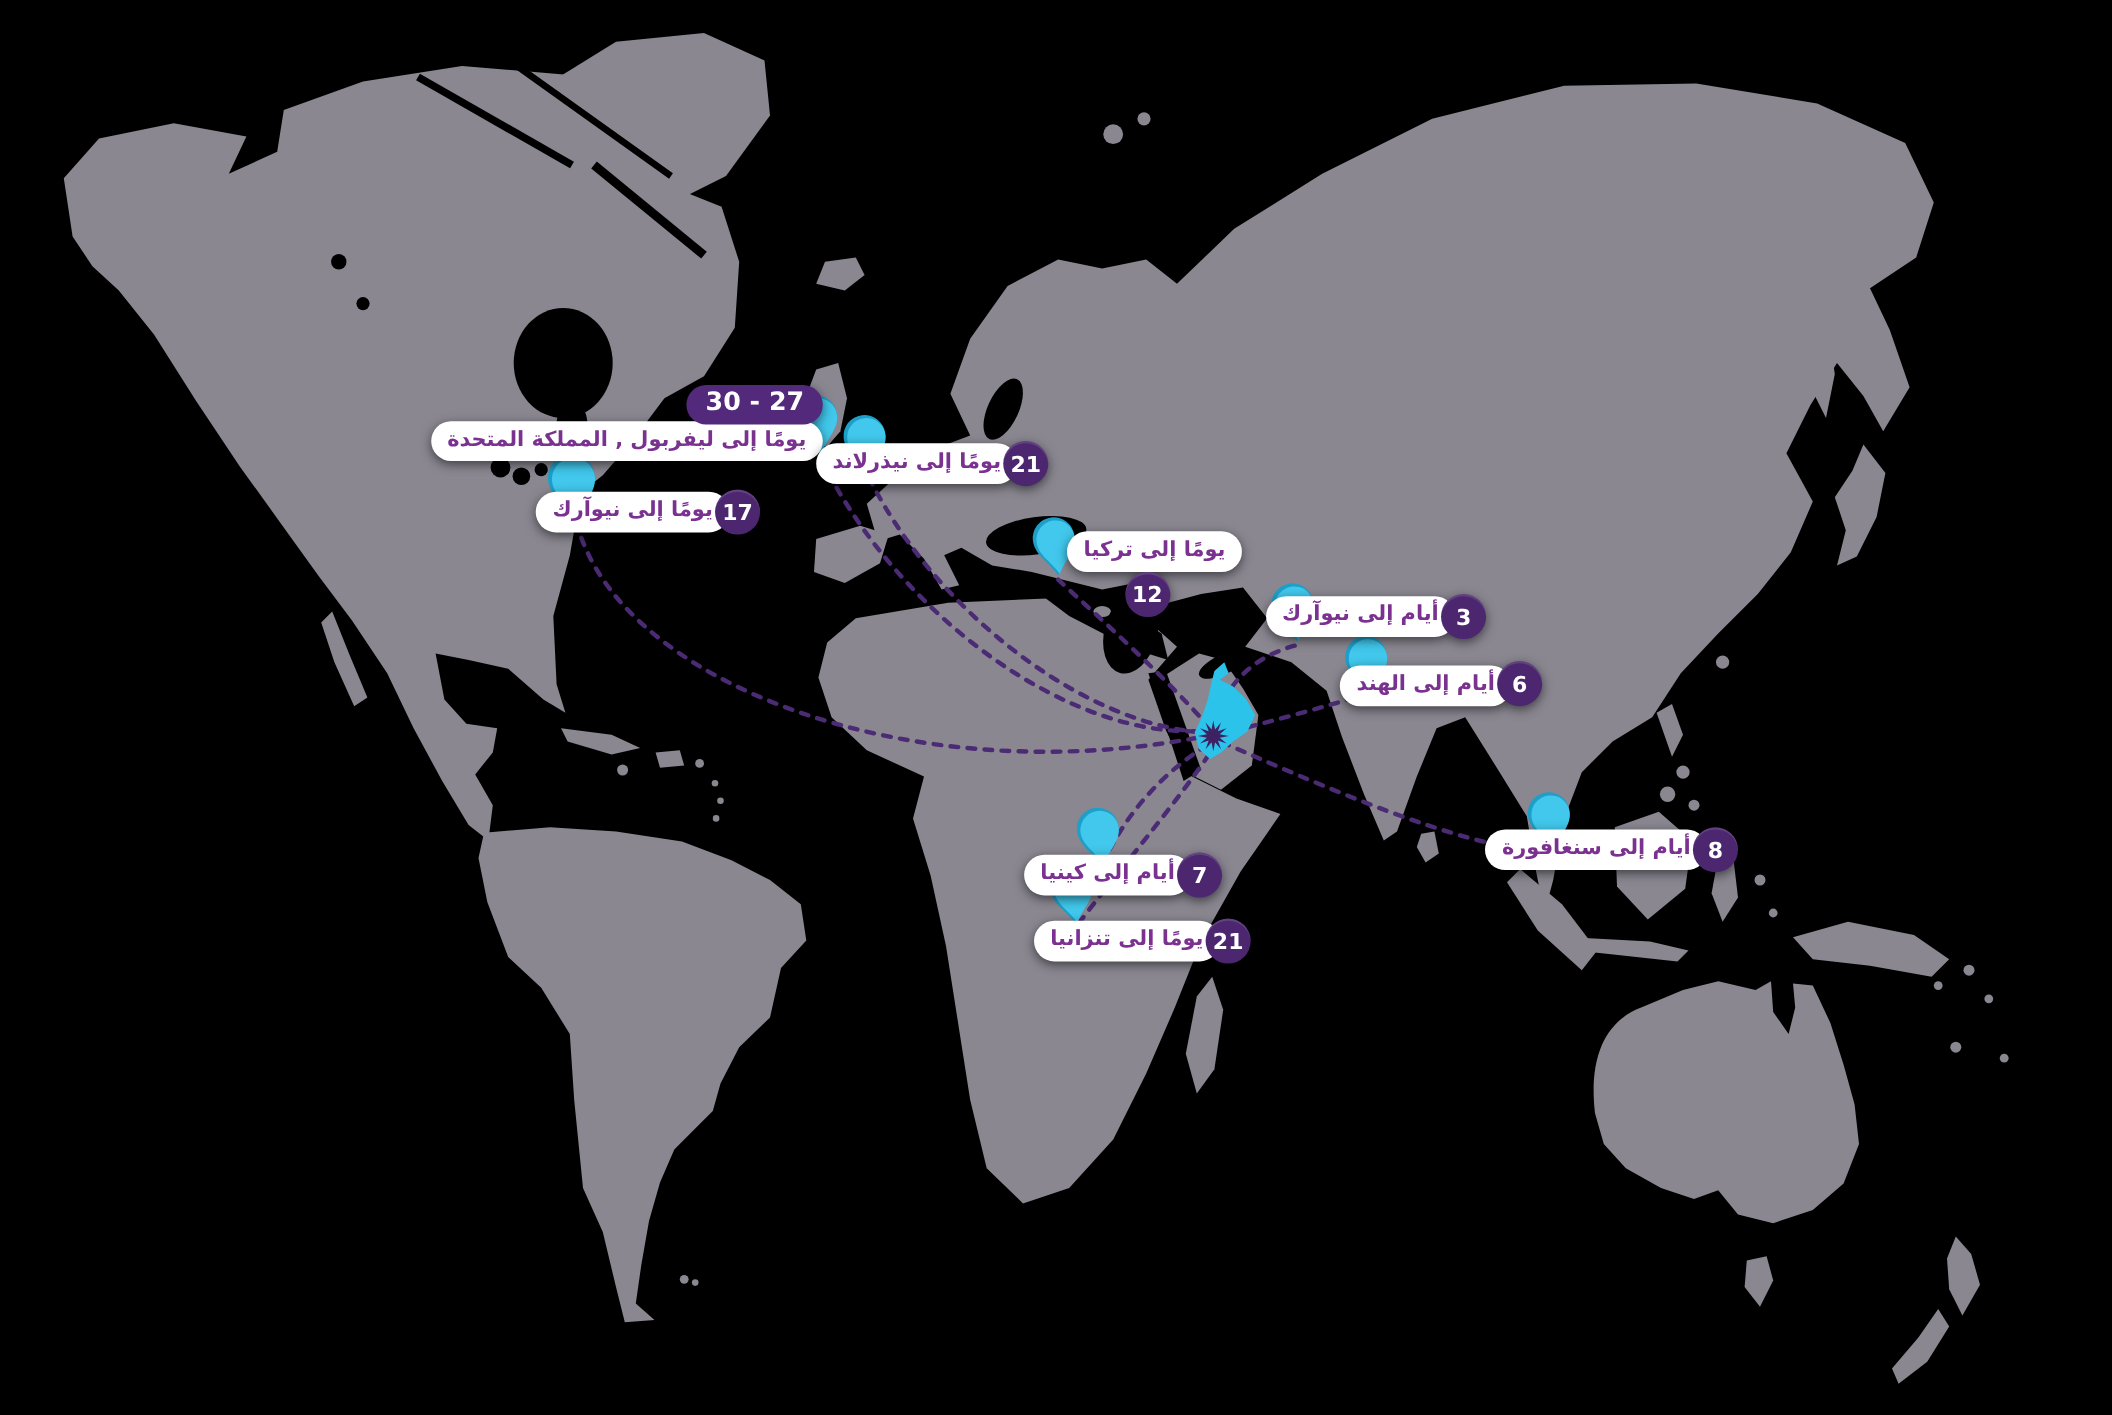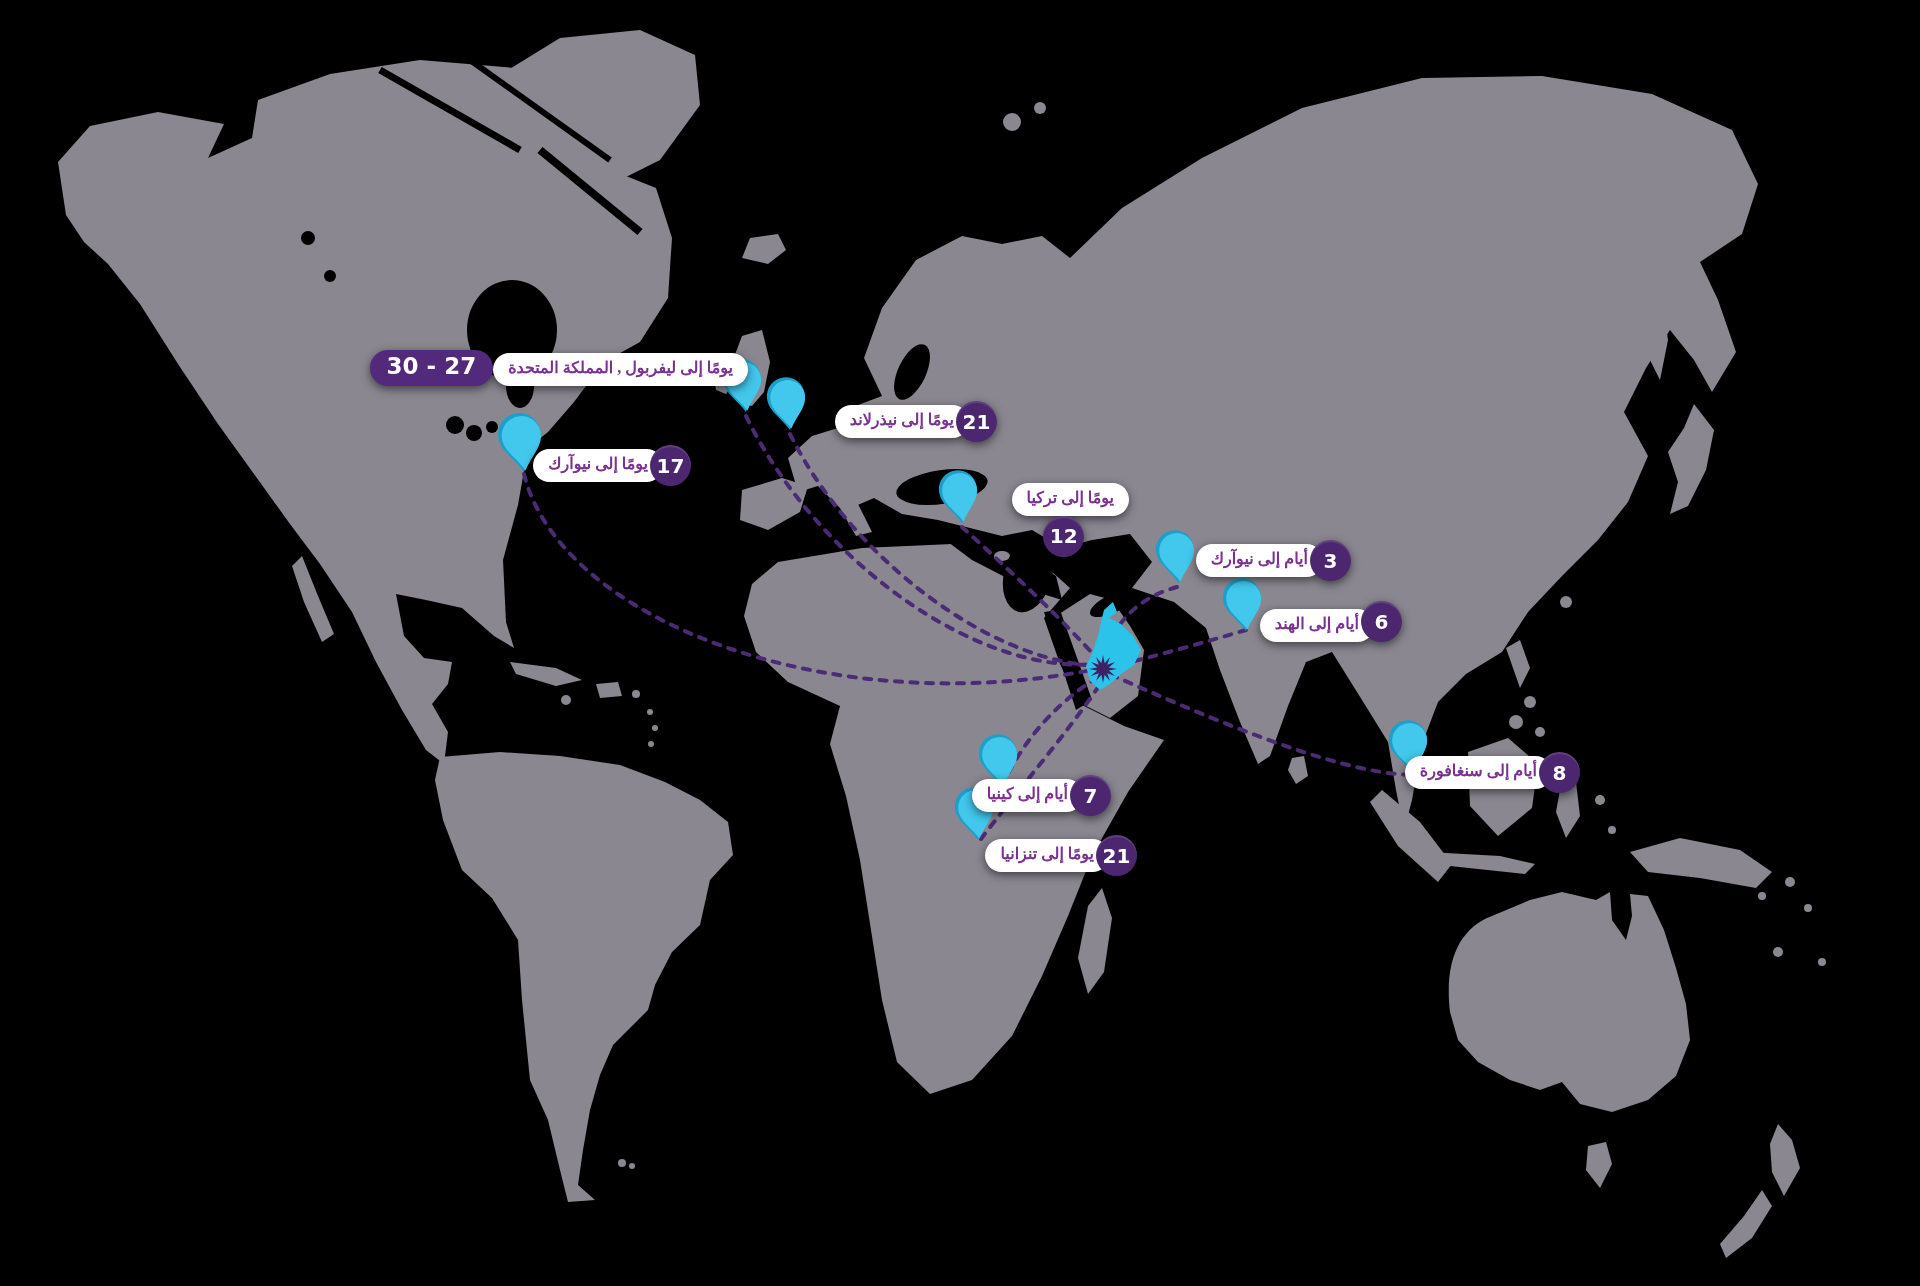--- a/index.html
+++ b/index.html
@@ -15,30 +15,30 @@
   .hub-region{fill:#2BC3EA;}
   .hub-star{fill:#3D2163;}
   .pin-rim{fill:#1E9FC9;}
   .pin-body{fill:#41C8EC;}
 
   .dest{
     position:absolute;display:flex;align-items:center;z-index:6;
     filter:drop-shadow(0 3px 5px rgba(0,0,0,0.55));
   }
   .pill{
-    background:#fff;color:#7A3190;font-weight:bold;font-size:16px;line-height:1.35;
+    background:#fff;color:#7A3190;font-weight:bold;font-size:19px;line-height:1.35;
     padding:4px 15px 7px;border-radius:999px;white-space:nowrap;
-    position:relative;z-index:1;margin-right:-13px;font-family:Liberation Serif, serif;
+    position:relative;z-index:1;margin-right:-13px;
   }
   .badge{
     width:41px;height:41px;background:#4C2770;border-radius:50%;color:#fff;
     font-weight:bold;font-size:20px;display:flex;align-items:center;justify-content:center;
     position:relative;z-index:2;box-shadow:inset 0 2px 0 rgba(255,255,255,0.12);
   }
-  .stacked{flex-direction:row;align-items:flex-end;}
+  .stacked{flex-direction:column;align-items:flex-end;}
   .big-badge{
     background:#53297B;color:#fff;font-weight:bold;font-size:23px;line-height:1.25;
     padding:2px 17px 5px;border-radius:999px;position:relative;z-index:2;
   }
   .stacked .pill{margin-right:0;margin-top:-3px;z-index:1;}
 </style>
 </head>
 <body>
 
 <div class="stage">
@@ -198,21 +198,21 @@
         <path class="pin-body" transform="translate(1.6,-1.2) scale(0.92)" d="M0,0 C-7,-13 -19,-21 -19,-34 A19,19 0 1 1 19,-34 C19,-21 7,-13 0,0 Z"></path>
       </g>
     </g>
   </svg>
 
   <div class="dest stacked" style="top:350px; right:1172px;">
     <div class="big-badge"><span dir="ltr">30 - 27</span></div>
     <div class="pill"><span dir="rtl">يومًا إلى ليفربول , المملكة المتحدة</span></div>
   </div>
 
-  <div class="dest" style="top:401px; right:923px;">
+  <div class="dest" style="top:401px; right:967px;">
     <div class="pill"><span dir="rtl">يومًا إلى نيذرلاند</span></div>
     <div class="badge">
         <span dir="ltr">21</span>
       </div>
   </div>
 
   <div class="dest" style="top:445px; right:1229px;">
     <div class="pill"><span dir="rtl">يومًا إلى نيوآرك</span></div>
     <div class="badge">
         <span dir="ltr">17</span>

